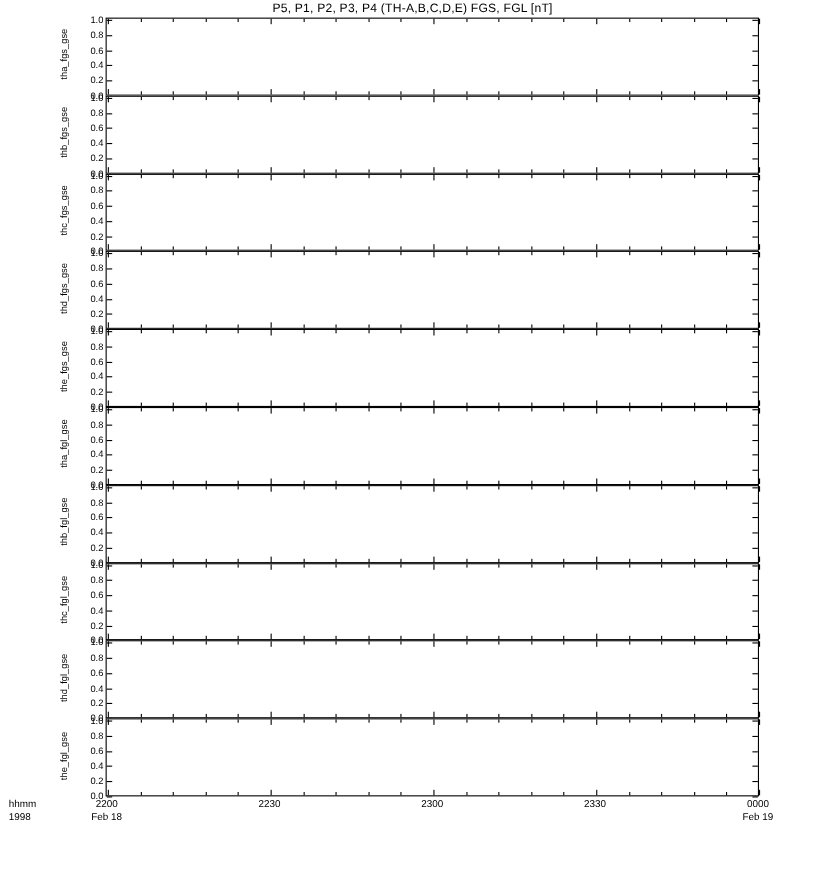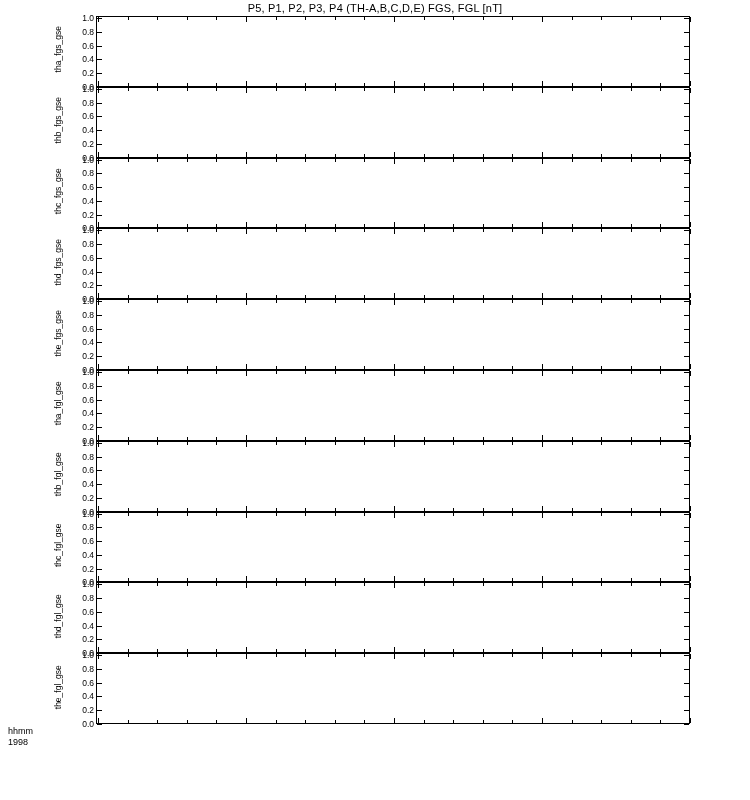--- a/index.html
+++ b/index.html
@@ -762,19 +762,38 @@
         <div class="xtick minor" style="left: 533.8px;"></div>
         <div class="xtick bottom minor" style="left: 533.8px;"></div>
         <div class="xtick minor" style="left: 563.4px;"></div>
         <div class="xtick bottom minor" style="left: 563.4px;"></div>
         <div class="xtick" style="left: 593px;"></div>
         <div class="xtick bottom" style="left: 593px;"></div>
       </div>
       <div class="yaxis-title" style="width: 70.8px; left: -73.4px; top: 666.6px; transform: rotate(-90deg);">the_fgl_gse</div>
     </div>
 
+  <div class="xlabels">
+      <div class="xlab" style="left: 1px;">
+        <div>2200</div>
+        <div>Feb 18</div>
+      </div>
+      <div class="xlab" style="left: 149px;">
+        <div>2230</div>
+      </div>
+      <div class="xlab" style="left: 297px;">
+        <div>2300</div>
+      </div>
+      <div class="xlab" style="left: 445px;">
+        <div>2330</div>
+      </div>
+      <div class="xlab" style="left: 593px;">
+        <div>0000</div>
+        <div>Feb 19</div>
+      </div>
+    </div>
 
   <div class="corner-label">
     <div>hhmm</div>
     <div>1998</div>
   </div>
 
 </div>
 
 </body></html>

